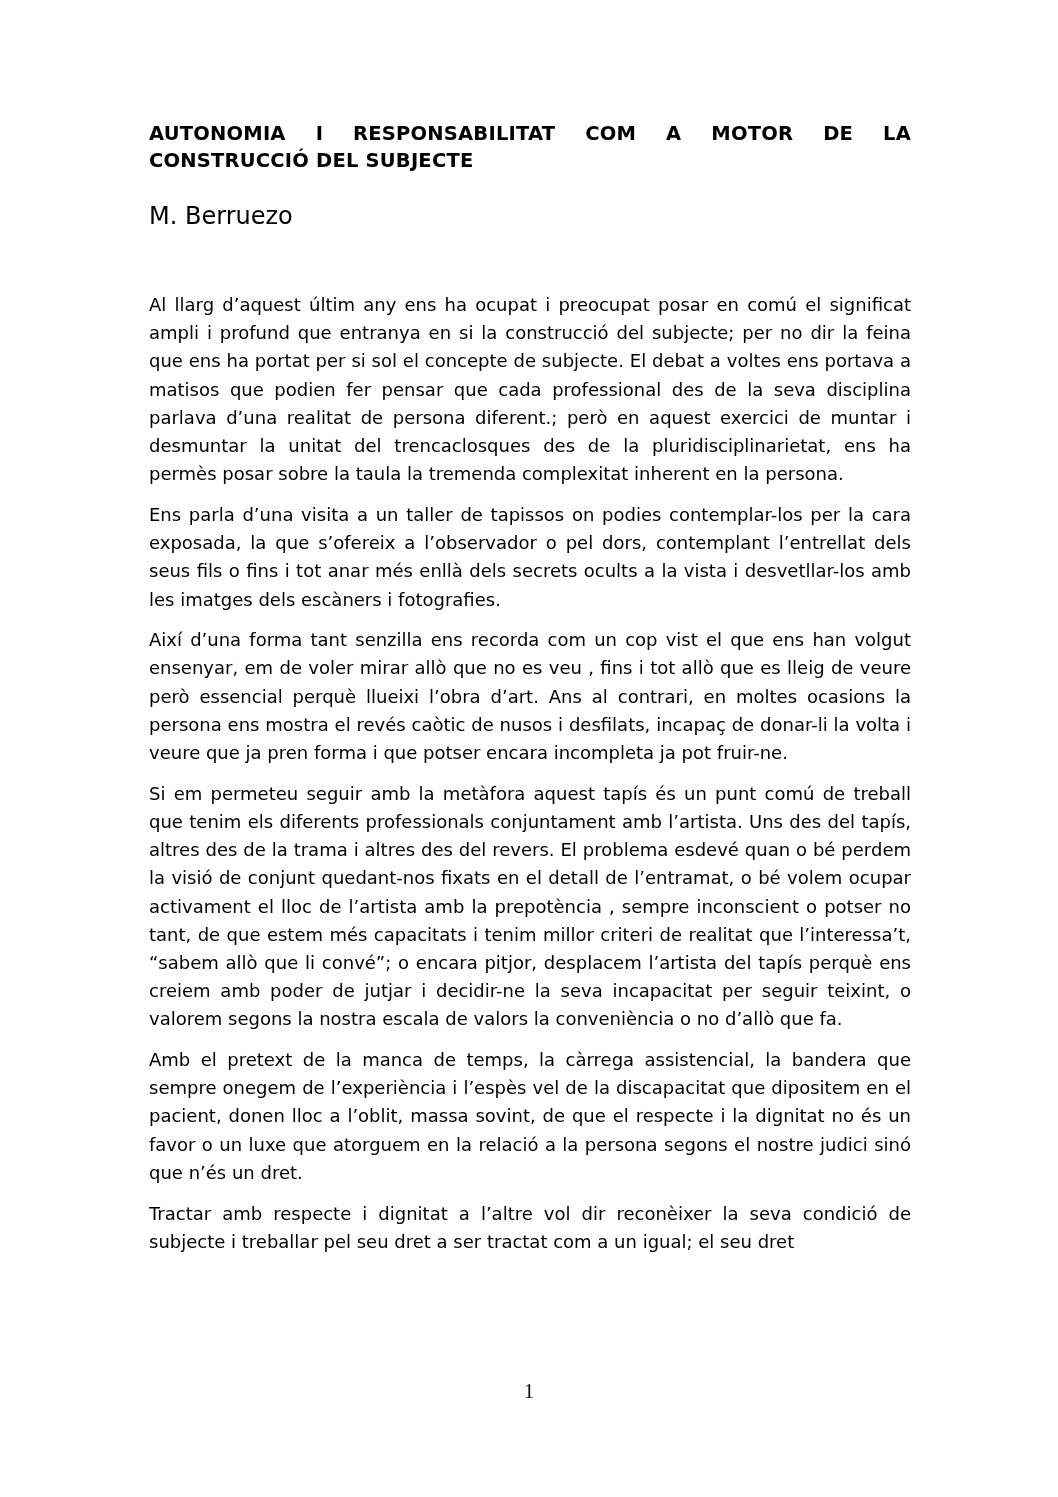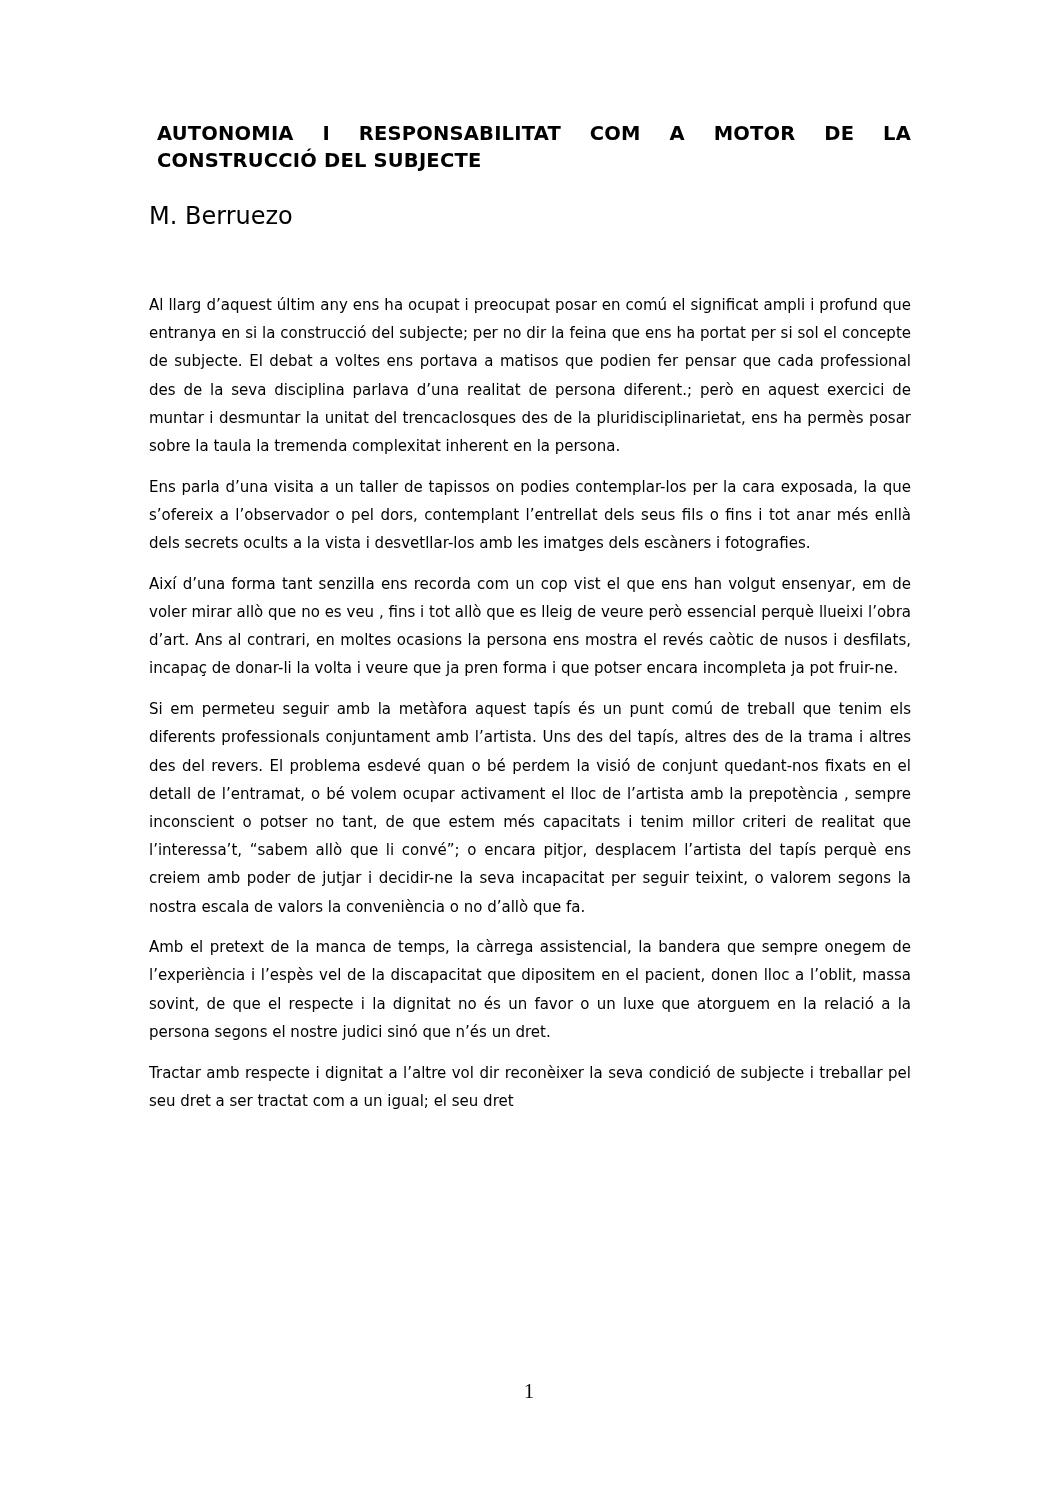--- a/index.html
+++ b/index.html
@@ -32,21 +32,21 @@
     width: 762px;
   }
 
   .doc-title {
     font-size: 19.5px;
     font-weight: bold;
     line-height: 27px;
     text-align: justify;
     text-align-last: left;
     letter-spacing: 0.2px;
-    margin: 0 0 0 8px;
+    margin: 0 0 0 0;
     word-spacing: 0px;
   }
   .doc-title .tline1 {
     display: block;
     text-align: justify;
     text-align-last: justify;
   }
   .doc-title .tline2 {
     display: block;
     text-align: center;
@@ -63,21 +63,21 @@
   }
 
   .body-block {
     position: absolute;
     left: 0;
     top: 171px;
     width: 762px;
   }
 
   p.para {
-    font-size: 15px;
+    font-size: 18px;
     line-height: 28.2px;
     text-align: justify;
     text-align-last: left;
     margin: 0 0 12.5px 0;
     hyphens: none;
     word-spacing: 0px;
   }
   p.para:last-child { margin-bottom: 8px; }
 
   .page-number {

